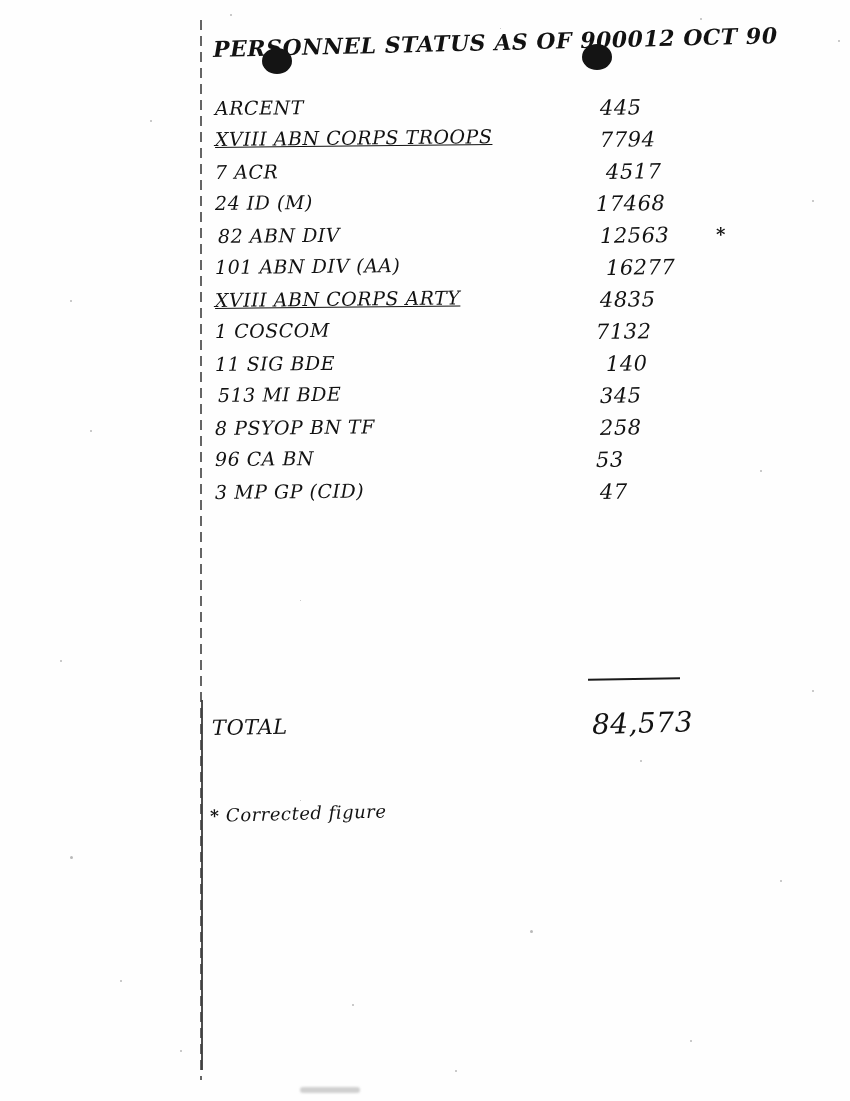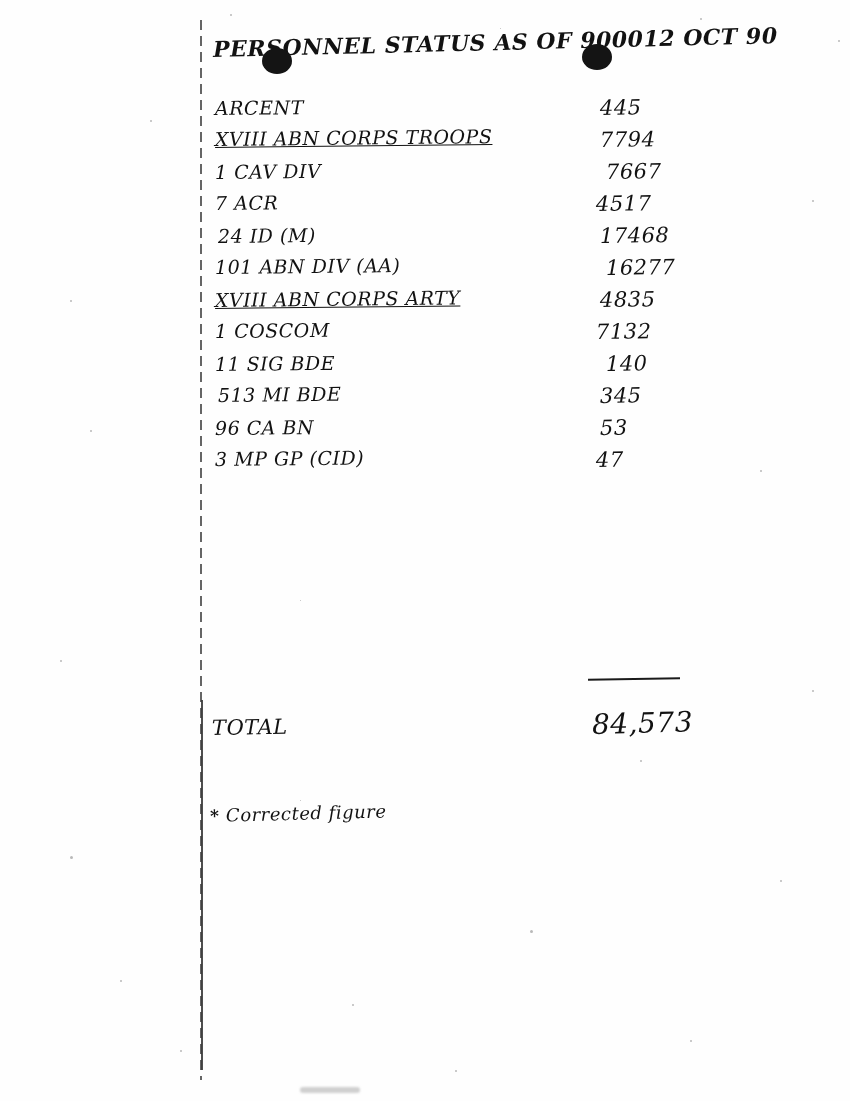--- a/index.html
+++ b/index.html
@@ -194,50 +194,55 @@
   <div id="roster">
       <div class="row">
         <div class="label hand">ARCENT</div>
         <div class="value hand">445</div>
       </div>
       <div class="row">
         <div class="label hand underline">XVIII ABN CORPS TROOPS</div>
         <div class="value hand">7794</div>
       </div>
       <div class="row">
-        <div class="label hand">1 CAV DIV</div>
-        <div class="value hand">7667</div>
-      </div>
-      <div class="row">
         <div class="label hand">7 ACR</div>
         <div class="value hand">4517</div>
       </div>
       <div class="row">
         <div class="label hand">24 ID (M)</div>
         <div class="value hand">17468</div>
       </div>
       <div class="row">
+        <div class="label hand">82 ABN DIV</div>
+        <div class="value hand">12563</div>
+        <div class="mark hand">*</div>
+      </div>
+      <div class="row">
         <div class="label hand">101 ABN DIV (AA)</div>
         <div class="value hand">16277</div>
       </div>
       <div class="row">
         <div class="label hand underline">XVIII ABN CORPS ARTY</div>
         <div class="value hand">4835</div>
       </div>
       <div class="row">
         <div class="label hand">1 COSCOM</div>
         <div class="value hand">7132</div>
       </div>
       <div class="row">
         <div class="label hand">11 SIG BDE</div>
         <div class="value hand">140</div>
       </div>
       <div class="row">
         <div class="label hand">513 MI BDE</div>
         <div class="value hand">345</div>
+      </div>
+      <div class="row">
+        <div class="label hand">8 PSYOP BN TF</div>
+        <div class="value hand">258</div>
       </div>
       <div class="row">
         <div class="label hand">96 CA BN</div>
         <div class="value hand">53</div>
       </div>
       <div class="row">
         <div class="label hand">3 MP GP (CID)</div>
         <div class="value hand">47</div>
       </div>
     </div>

